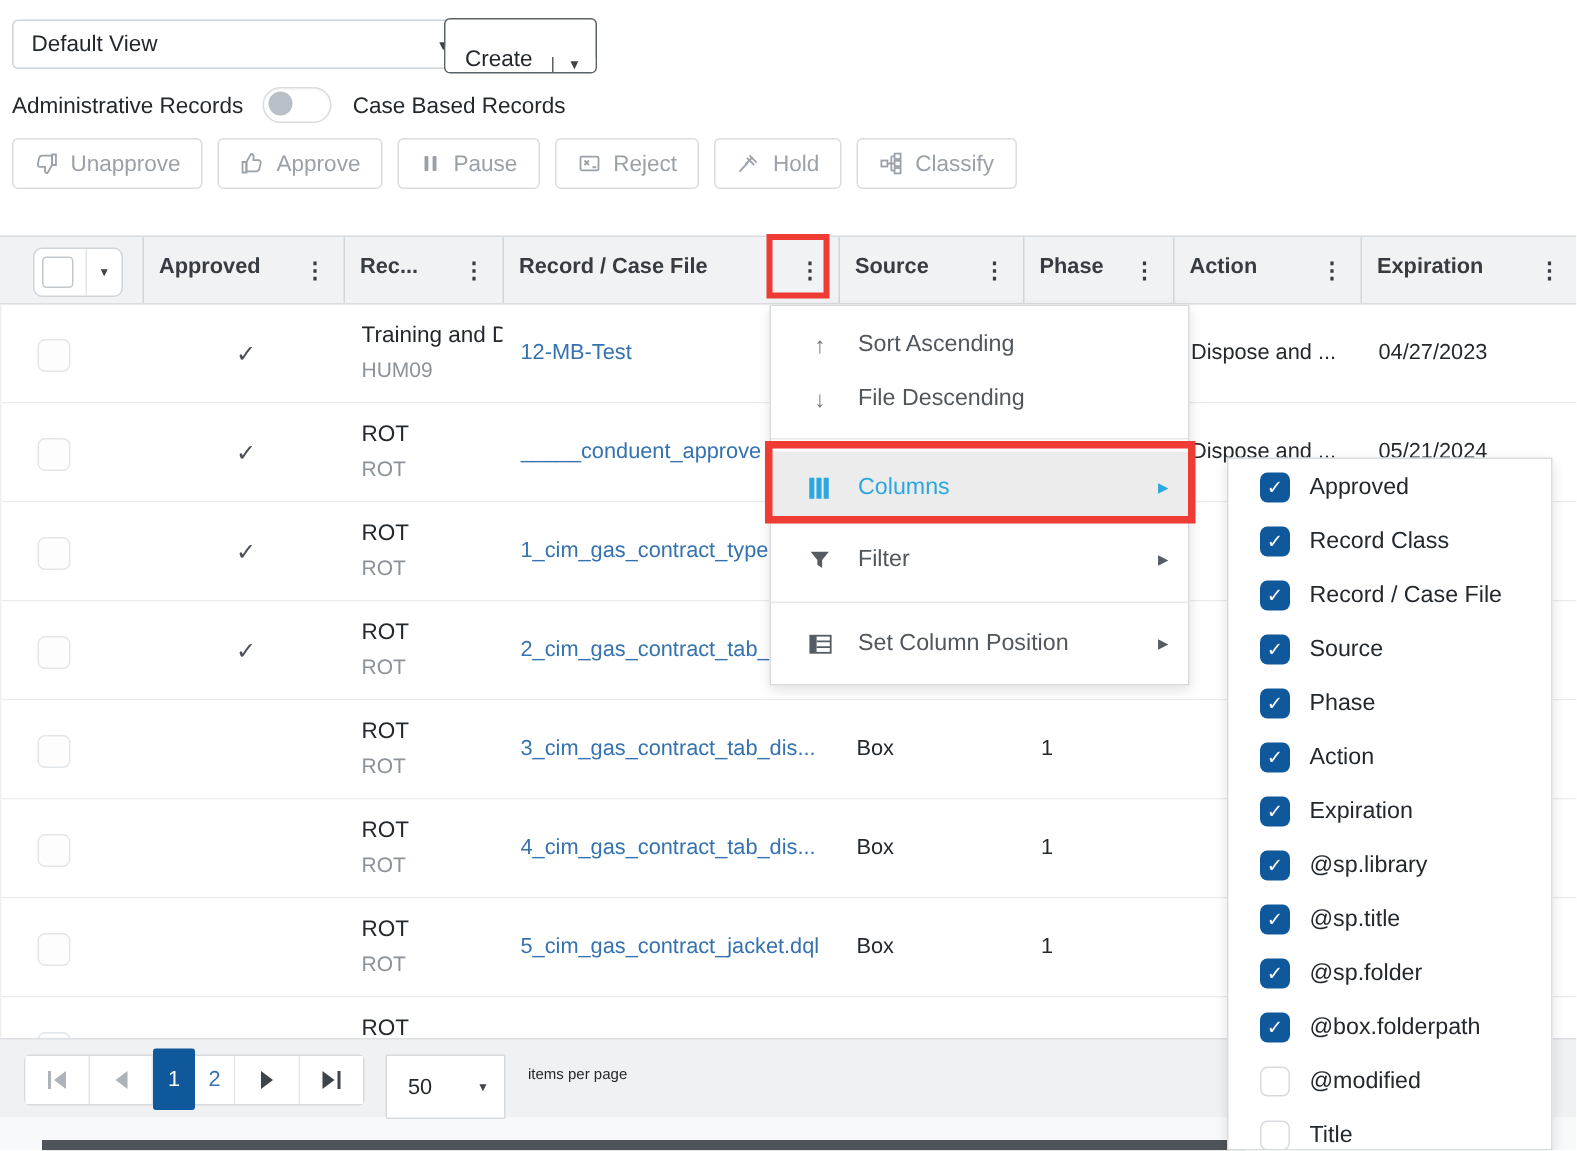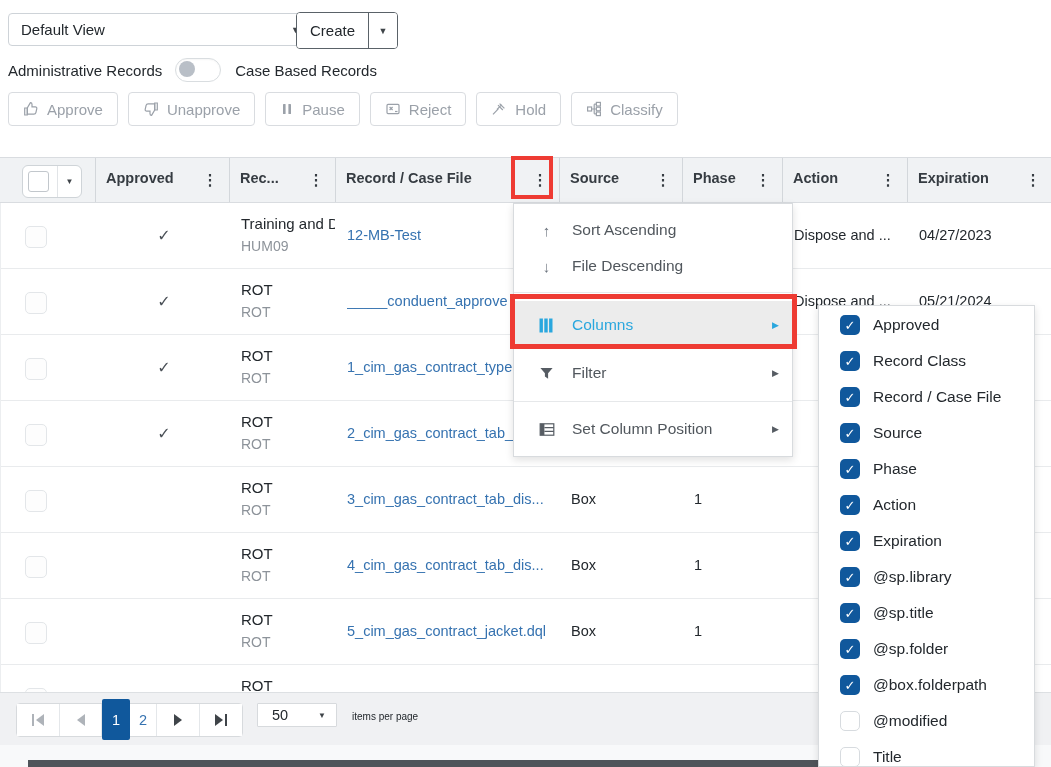--- a/index.html
+++ b/index.html
@@ -4,21 +4,21 @@
 <style>
   html,body{margin:0;padding:0;background:#fff;}
   .screen{position:relative;width:1051px;height:767px;background:#fff;overflow:hidden;
           font-family:"Liberation Sans","DejaVu Sans",sans-serif;color:#23282d;}
   .abs{position:absolute;}
 
   
   .combo{left:8px;top:13px;width:305px;height:33px;background:#fff;border:1px solid #ced3d8;border-radius:4px;
          display:flex;align-items:center;justify-content:space-between;padding:0 12px;box-sizing:border-box;font-size:15px;}
   .combo .arr{font-size:9px;color:#3f4449;}
-  .split{left:296px;top:12px;height:35px;display:flex;border:1px solid #5a6268;border-radius:4px;overflow:hidden;background:#fff;}
+  .split{left:296px;top:12px;height:35px;display:flex;border:1px solid #5a6268;border-radius:4px;overflow:hidden;background:#fff;align-items:flex-end;}
   .split .main{padding:0 13px;display:flex;align-items:center;font-size:15px;color:#23282d;background:#fff;border:none;cursor:pointer;}
   .split .caret{width:28px;display:flex;align-items:center;justify-content:center;border-left:1px solid #5a6268;font-size:9px;color:#3f4449;background:#fff;}
   .togglerow{left:8px;top:58px;height:24px;display:flex;align-items:center;font-size:15px;}
   .switch{width:44px;height:22px;border:1px solid #d9dde0;border-radius:12px;background:#fff;margin:0 14px 0 13px;position:relative;box-shadow:inset 0 1px 2px rgba(0,0,0,.04);}
   .knob{position:absolute;left:3px;top:2px;width:16px;height:16px;border-radius:50%;background:#b9bfc7;}
   .actions{left:8px;top:92px;display:flex;gap:10px;}
   .abtn{height:34px;display:inline-flex;align-items:center;gap:8px;padding:0 14px;background:#fff;border:1px solid #d9dce0;
         border-radius:4px;color:#9ba1a9;font-size:15px;cursor:pointer;}
   .abtn svg{display:block;}
 
@@ -54,21 +54,21 @@
   .pbtn{display:flex;align-items:center;justify-content:center;gap:2px;border-right:1px solid #e4e7ea;background:#fff;cursor:pointer;}
   .pbtn.lastb{border-right:none;}
   .tri{width:0;height:0;border-top:6px solid transparent;border-bottom:6px solid transparent;}
   .tri.r{border-left:8px solid #3f4449;}
   .tri.l{border-right:8px solid #3f4449;}
   .tri.dis.l{border-right-color:#aeb3b9;}
   .vbar{width:2px;height:12px;background:#3f4449;}
   .vbar.dis{background:#aeb3b9;}
   .pnum{display:flex;align-items:center;justify-content:center;font-size:14.5px;cursor:pointer;border-right:1px solid #e4e7ea;color:#3572b0;background:#fff;}
   .pnum.cur{margin-top:-5px;height:41px;background:#10589c;color:#fff;border-radius:2px;border-right:none;position:relative;z-index:2;}
-  .psize{left:257px;top:703px;width:80px;height:24px;background:#fff;border:1px solid #d7dadd;border-radius:1px;display:flex;align-items:center;justify-content:space-between;padding:0 10px 0 14px;box-sizing:border-box;font-size:14.5px;z-index:5;cursor:pointer;}
+  .psize{left:257px;top:703px;width:80px;height:43px;background:#fff;border:1px solid #d7dadd;border-radius:1px;display:flex;align-items:center;justify-content:space-between;padding:0 10px 0 14px;box-sizing:border-box;font-size:14.5px;z-index:5;cursor:pointer;}
   .psize .arr{font-size:8px;color:#3f4449;}
   .ppx{left:352px;top:711px;font-size:10px;z-index:5;}
 
   
   .cmenu{left:513px;top:203px;width:280px;height:254px;background:#fff;border:1px solid #d8dbde;box-sizing:border-box;
          box-shadow:0 3px 8px rgba(0,0,0,.12);z-index:10;}
   .mitem{position:absolute;left:0;width:278px;display:flex;align-items:center;gap:17px;padding-left:24px;box-sizing:border-box;
          font-size:15.5px;color:#51575d;cursor:pointer;}
   .mitem .micon{width:17px;display:flex;justify-content:center;font-size:15px;color:#6f7680;}
   .mitem .sub{position:absolute;right:13px;font-size:9px;color:#565c63;}
@@ -112,36 +112,36 @@
     <span class="switch">
         <span class="knob"></span>
       </span>
     <span>Case Based Records</span>
   </div>
 
   <div class="abs actions" id="actions-row">
       <button class="abtn">
         <span class="aicn">
           <svg width="16" height="16" viewBox="0 0 16 16" fill="none" stroke="#9ba1a9" stroke-width="1.2">
-            <path d="M1.7 7h2.6v7H1.7z"></path>
-            <path d="M4.3 13.2h6.6c1 0 1.8-.7 2-1.6l.9-4c.2-.9-.5-1.8-1.5-1.8H9V3.2C9 2.3 8.3 1.6 7.4 1.6L4.3 7z"></path>
-          </svg>
-        </span>
-        <span>Approve</span>
-      </button>
-      <button class="abtn">
-        <span class="aicn">
-          <svg width="16" height="16" viewBox="0 0 16 16" fill="none" stroke="#9ba1a9" stroke-width="1.2">
             <g transform="rotate(180 8 8)">
               <path d="M1.7 7h2.6v7H1.7z"></path>
               <path d="M4.3 13.2h6.6c1 0 1.8-.7 2-1.6l.9-4c.2-.9-.5-1.8-1.5-1.8H9V3.2C9 2.3 8.3 1.6 7.4 1.6L4.3 7z"></path>
             </g>
           </svg>
         </span>
         <span>Unapprove</span>
+      </button>
+      <button class="abtn">
+        <span class="aicn">
+          <svg width="16" height="16" viewBox="0 0 16 16" fill="none" stroke="#9ba1a9" stroke-width="1.2">
+            <path d="M1.7 7h2.6v7H1.7z"></path>
+            <path d="M4.3 13.2h6.6c1 0 1.8-.7 2-1.6l.9-4c.2-.9-.5-1.8-1.5-1.8H9V3.2C9 2.3 8.3 1.6 7.4 1.6L4.3 7z"></path>
+          </svg>
+        </span>
+        <span>Approve</span>
       </button>
       <button class="abtn">
         <span class="aicn">
           <svg width="14" height="16" viewBox="0 0 14 16" fill="#9ba1a9">
             <rect x="3" y="3" width="2.6" height="10" rx="0.6"></rect>
             <rect x="8.4" y="3" width="2.6" height="10" rx="0.6"></rect>
           </svg>
         </span>
         <span>Pause</span>
       </button>

